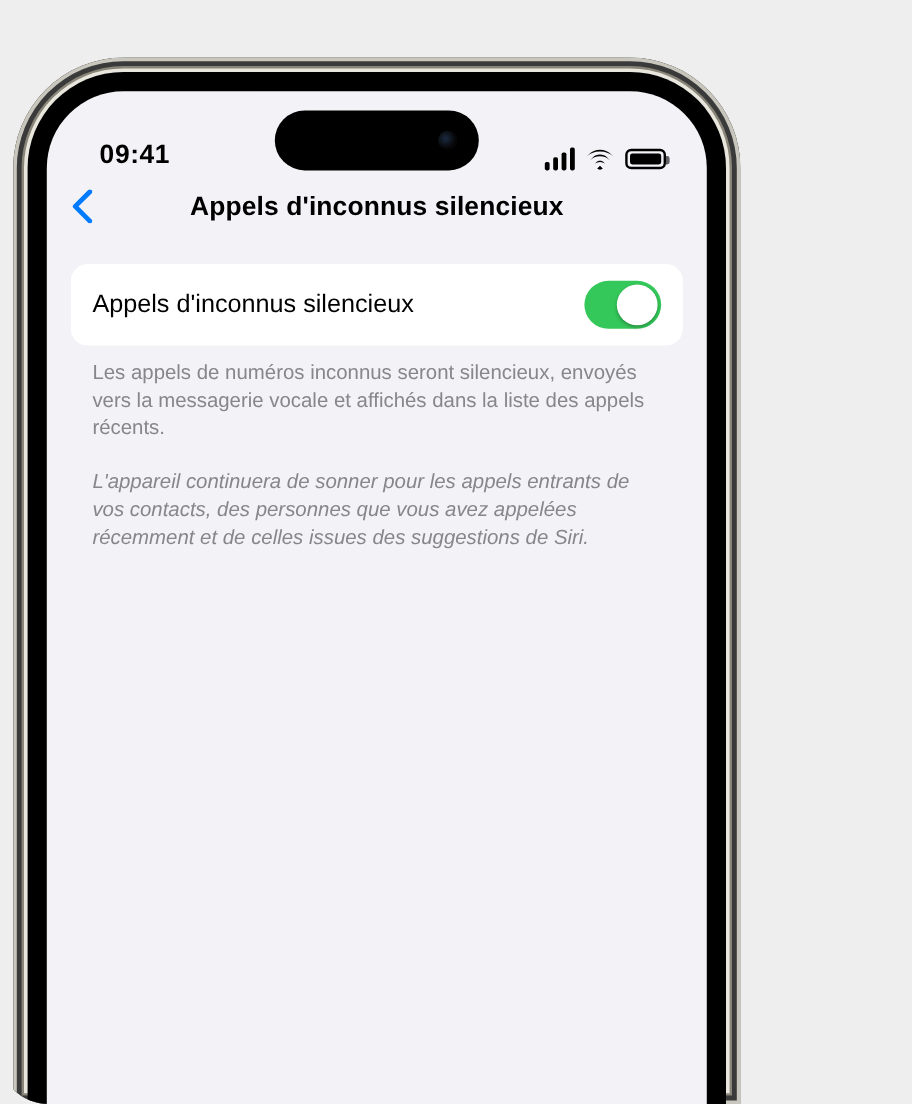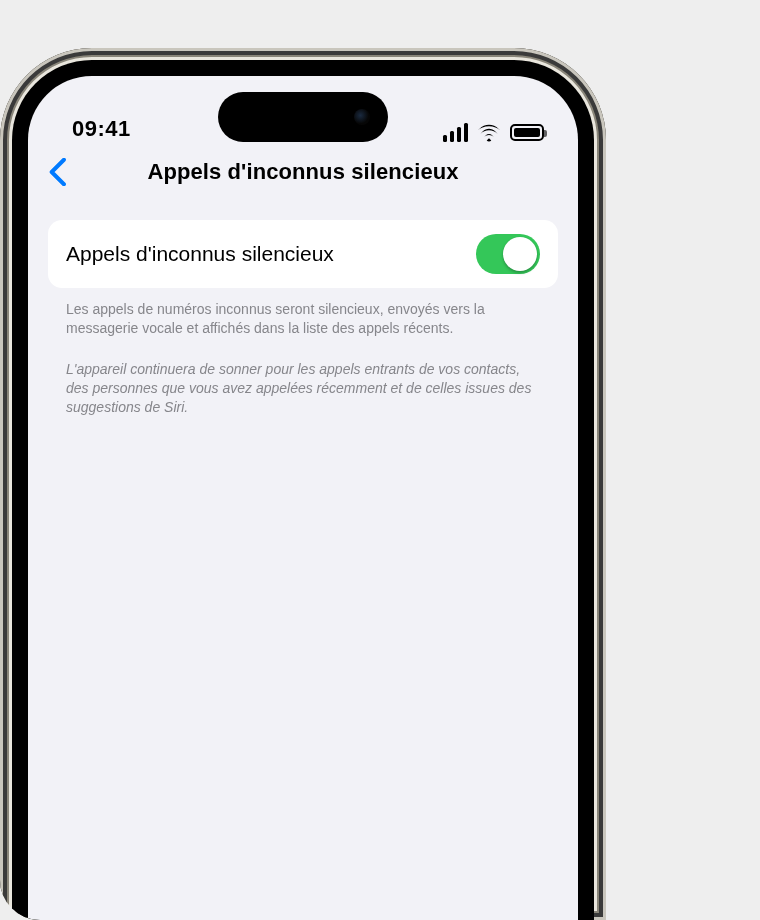--- a/index.html
+++ b/index.html
@@ -29,20 +29,21 @@
       box-shadow:
         inset 0 0 0 3px #c9c6bd,
         inset 0 0 0 7px #3a3a3a,
         inset 0 0 0 9px #898579;
       overflow: hidden;
     }
     .outer {
       width: 760px;
       height: 920px;
       position: relative;
+      padding-left: 11px;
     }
     .bezel {
       position: absolute;
       top: 12px; left: 12px; right: 12px; bottom: 0;
       background: #000;
       border-radius: 80px 80px 0 0;
     }
     .screen {
       position: absolute;
       top: 28px; left: 28px; right: 28px; bottom: 0;
@@ -173,21 +174,21 @@
     .toggle-knob {
       position: absolute;
       right: 3px; top: 3px;
       width: 34px; height: 34px;
       background: #fff;
       border-radius: 50%;
       box-shadow: 0 2px 3px rgba(0,0,0,0.25), 0 0 1px rgba(0,0,0,0.1);
     }
     .footer-text {
       padding: 12px 18px 0 18px;
-      font-size: 14px;
+      font-size: 17px;
       line-height: 1.35;
       color: #86868b;
     }
     .footer-text p + p { margin-top: 22px; font-style: italic; }
   </style>
 </head>
 <body>
 
 <div class="outer">
   <div class="phone">

